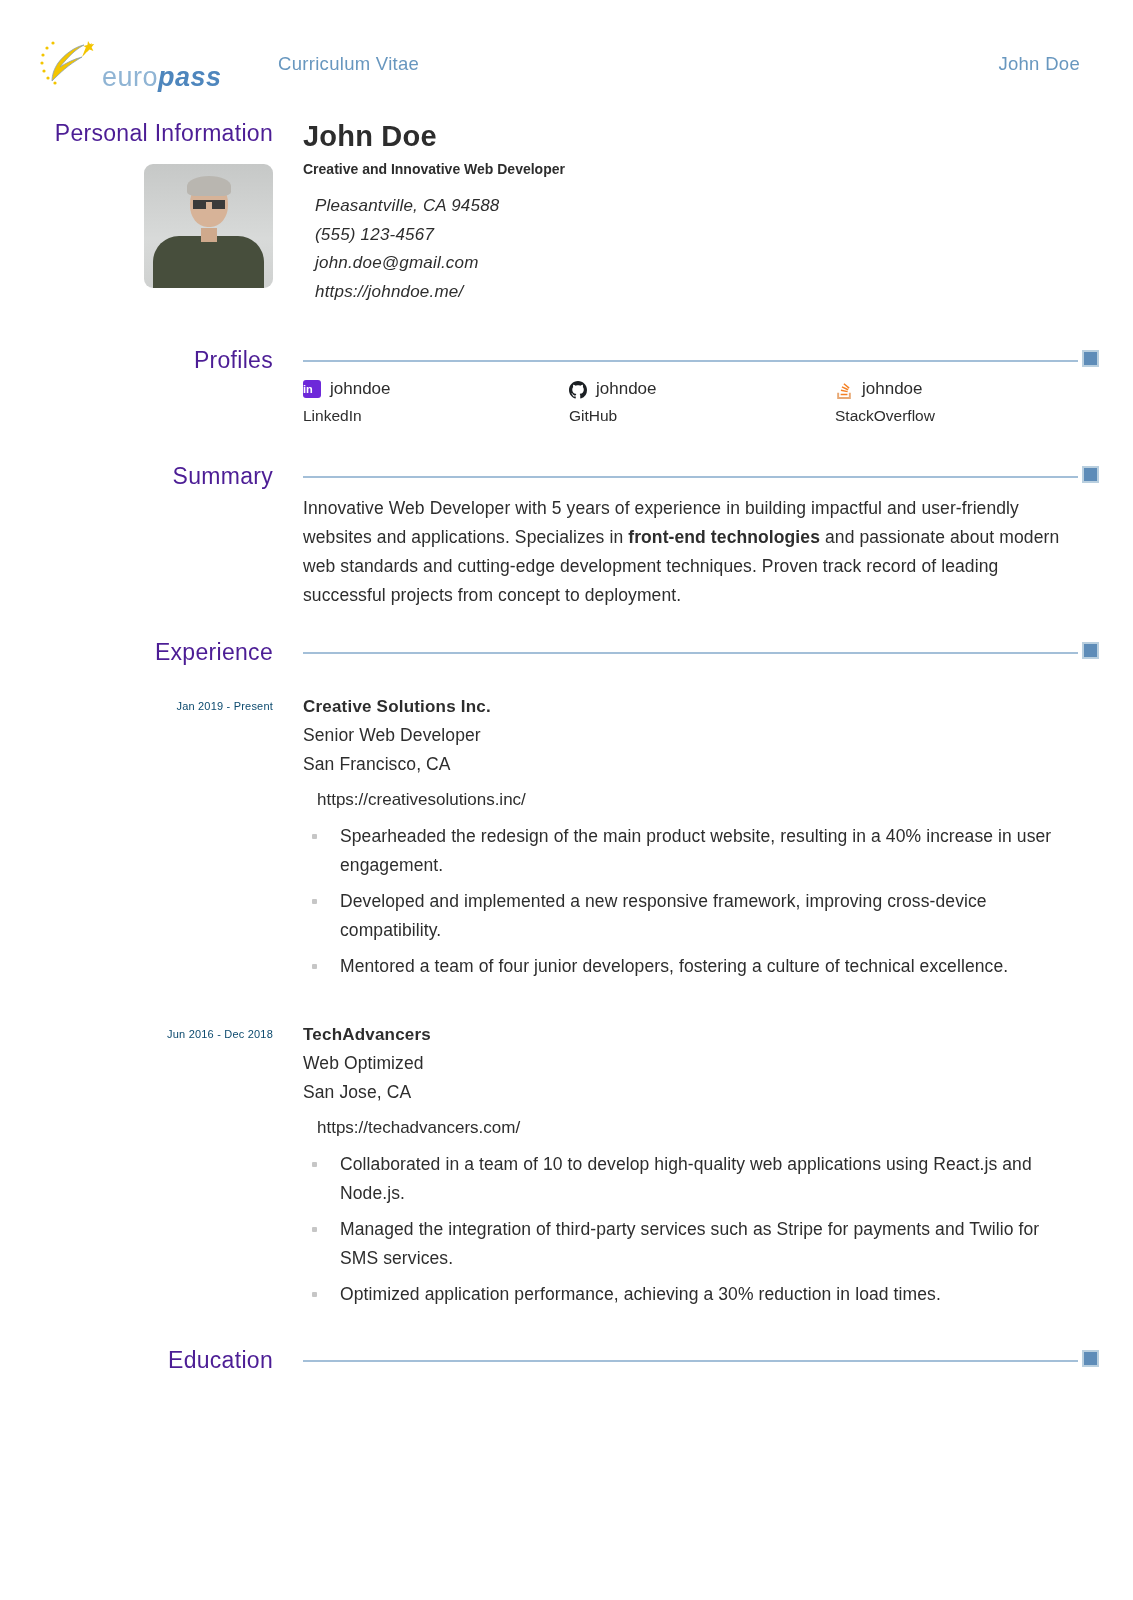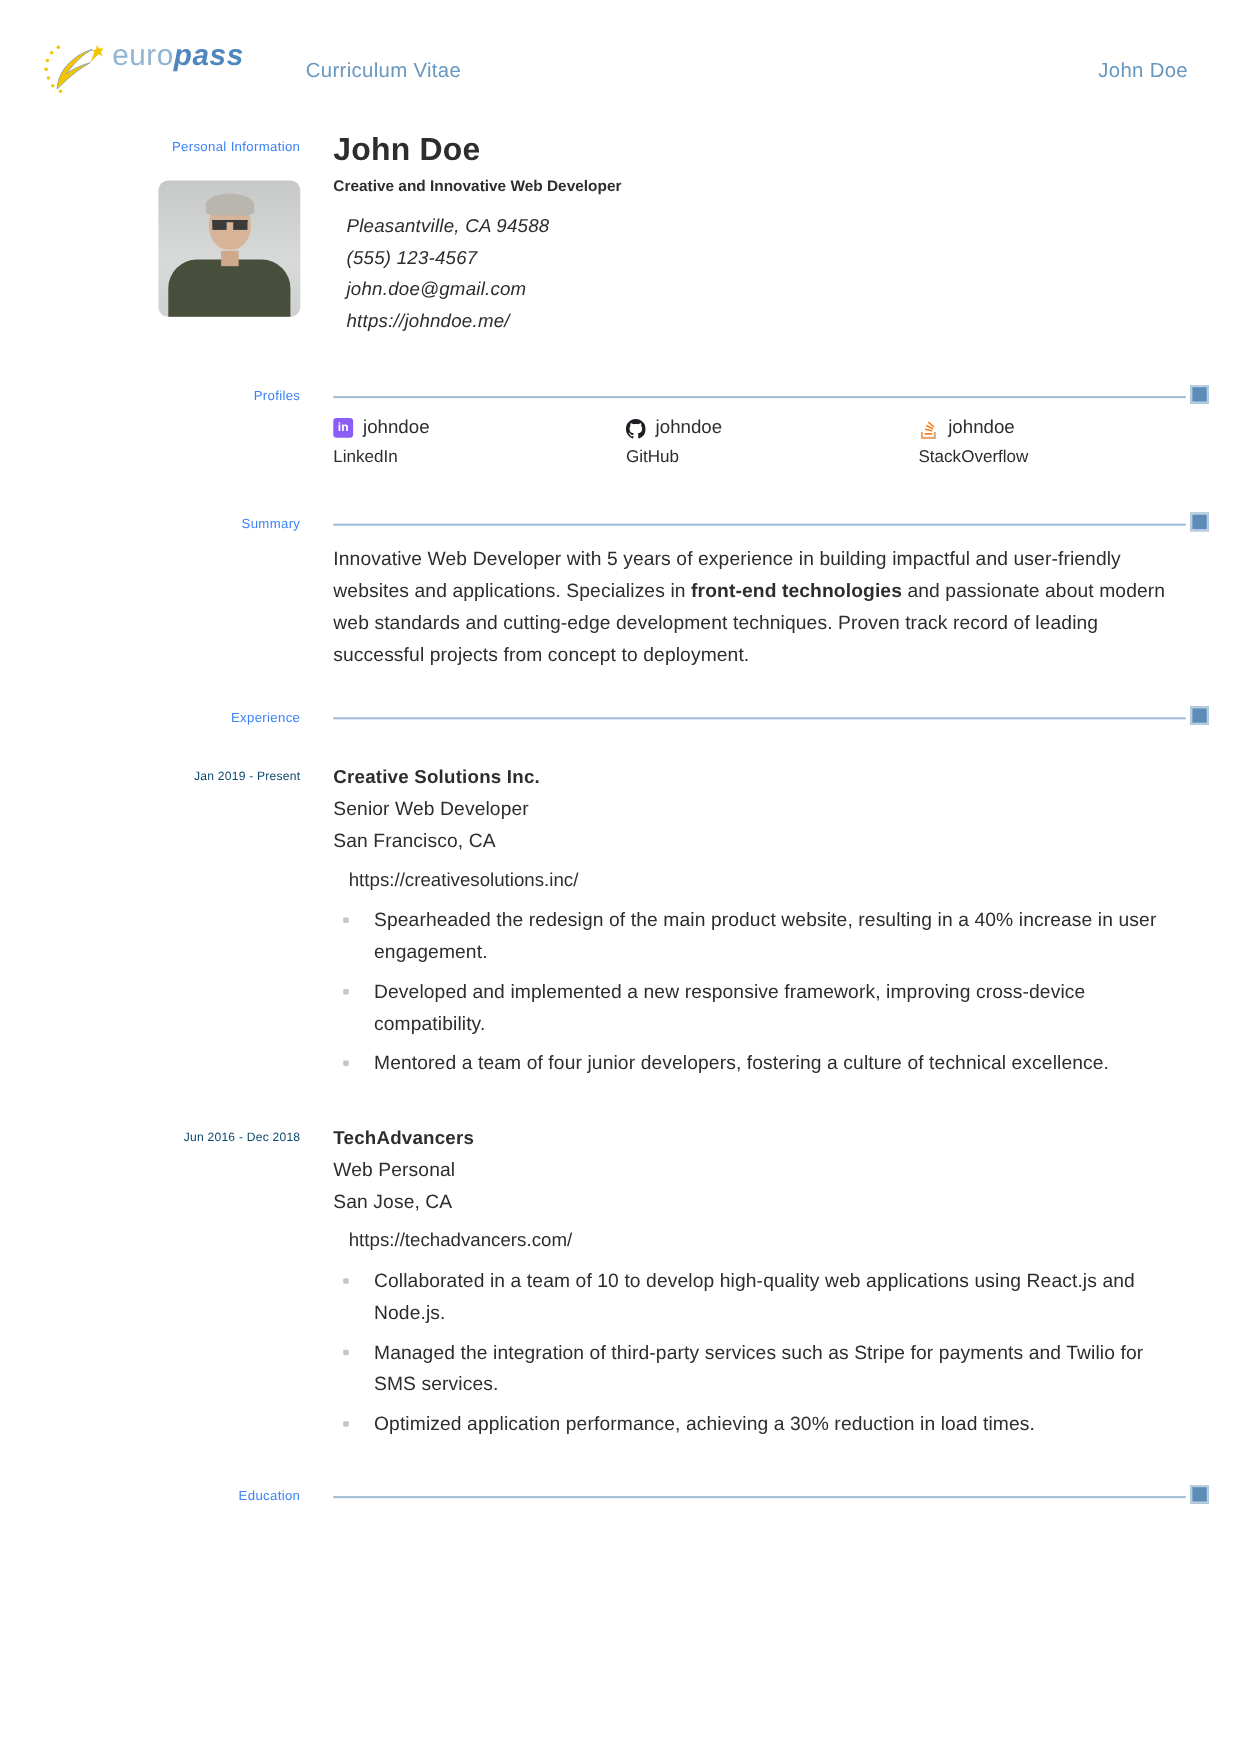--- a/index.html
+++ b/index.html
@@ -11,31 +11,31 @@
     overflow:hidden;
   }
   .page { width:1133px; height:1600px; position:relative; }
 
   
   .topbar {
     display:flex; align-items:center;
     padding:36px 53px 0 38px;
     height:92px;
   }
-  .logo { display:flex; align-items:flex-start; width:240px; }
+  .logo { display:flex; align-items:flex-end; width:240px; }
   .logo-text { font-size:27px; letter-spacing:.5px; margin-left:2px; }
   .logo-euro { color:#8fb4d4; font-weight:400; }
   .logo-pass { color:#4e86bd; font-weight:700; font-style:italic; }
   .doc-title { flex:1; font-size:18.5px; color:#6897bf; letter-spacing:.3px; }
   .doc-owner { width:240px; text-align:right; font-size:18.5px; color:#6897bf; letter-spacing:.3px; }
 
   
   .row { display:grid; grid-template-columns:243px 775px; column-gap:30px; padding-left:30px; }
   .leftcell { text-align:right; }
-  .sec-label { color:#3b82f6; font-size:12px; line-height:27px; letter-spacing:.3px; }
+  .sec-label { color:#4c1d95; font-size:23px; line-height:27px; letter-spacing:.3px; }
 
   .rule-wrap { position:relative; height:27px; }
   .rule { position:absolute; left:0; right:0; top:13px; height:2px; background:#a3bfd8; }
   .rule-sq {
     position:absolute; right:-21px; top:3px;
     width:17px; height:17px;
     background:#5e8cb8; border:2px solid #b9cfdf;
   }
 
   
@@ -59,22 +59,22 @@
 
   
   .sec-row-profiles  { margin-top:41px; }
   .sec-row-summary   { margin-top:36px; }
   .sec-row-experience{ margin-top:29px; }
   .sec-row-education { margin-top:31px; }
 
   .profiles-grid { display:grid; grid-template-columns:repeat(3,258px); column-gap:8px; margin-top:1px; }
   .profile-user { display:flex; align-items:center; gap:9px; font-size:17px; line-height:27px; }
   .icon-linkedin {
-    width:18px; height:18px; border-radius:3px; background:#8b5cf6;
-    color:#fff; font-size:11px; font-weight:700; text-align:center; line-height:18px;
+    width:18px; height:18px; border-radius:3px; background:#6d28d9;
+    color:#fff; font-size:11px; font-weight:700; line-height:18px;
     display:inline-block; flex:0 0 18px;
   }
   .icon-svg { width:18px; height:18px; flex:0 0 18px; display:inline-block; }
   .profile-network { font-size:15.5px; line-height:22px; margin-top:3px; color:#2d2d2d; }
 
   .summary-text { font-size:17.5px; line-height:29px; letter-spacing:.1px; margin-top:4px; max-width:760px; }
   .summary-text b { font-weight:700;margin-top:17px; }
 
   
   .job-row { margin-top:26px; }
@@ -239,21 +239,21 @@
       </div>
     </div>
   </div>
 
   <div class="row job-row2">
     <div class="leftcell">
         <div class="date">Jun 2016 - Dec 2018</div>
       </div>
     <div>
       <div class="org">TechAdvancers</div>
-      <div class="jobline">Web Personal</div>
+      <div class="jobline">Web Optimized</div>
       <div class="jobline">San Jose, CA</div>
       <div class="joburl">https://techadvancers.com/</div>
       <div class="bullets">
         <div class="bullet-row">
           <span class="bullet-dot"></span>
           <span class="bullet-text">Collaborated in a team of 10 to develop high-quality web applications using React.js and Node.js.</span>
         </div>
         <div class="bullet-row">
           <span class="bullet-dot"></span>
           <span class="bullet-text">Managed the integration of third-party services such as Stripe for payments and Twilio for SMS services.</span>

